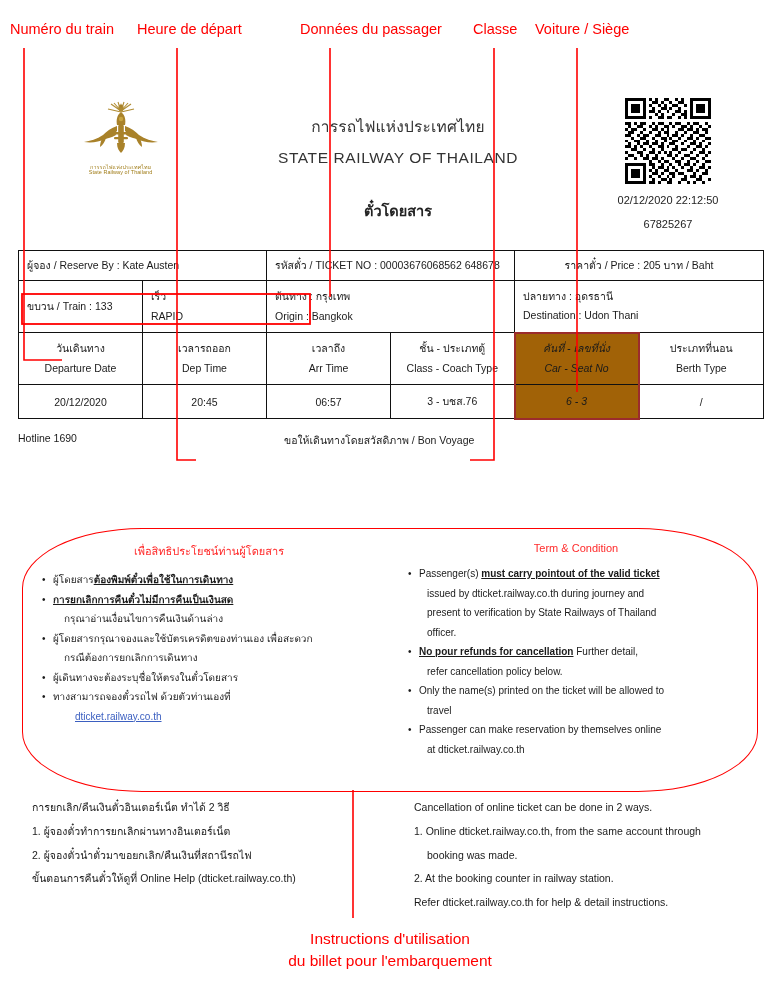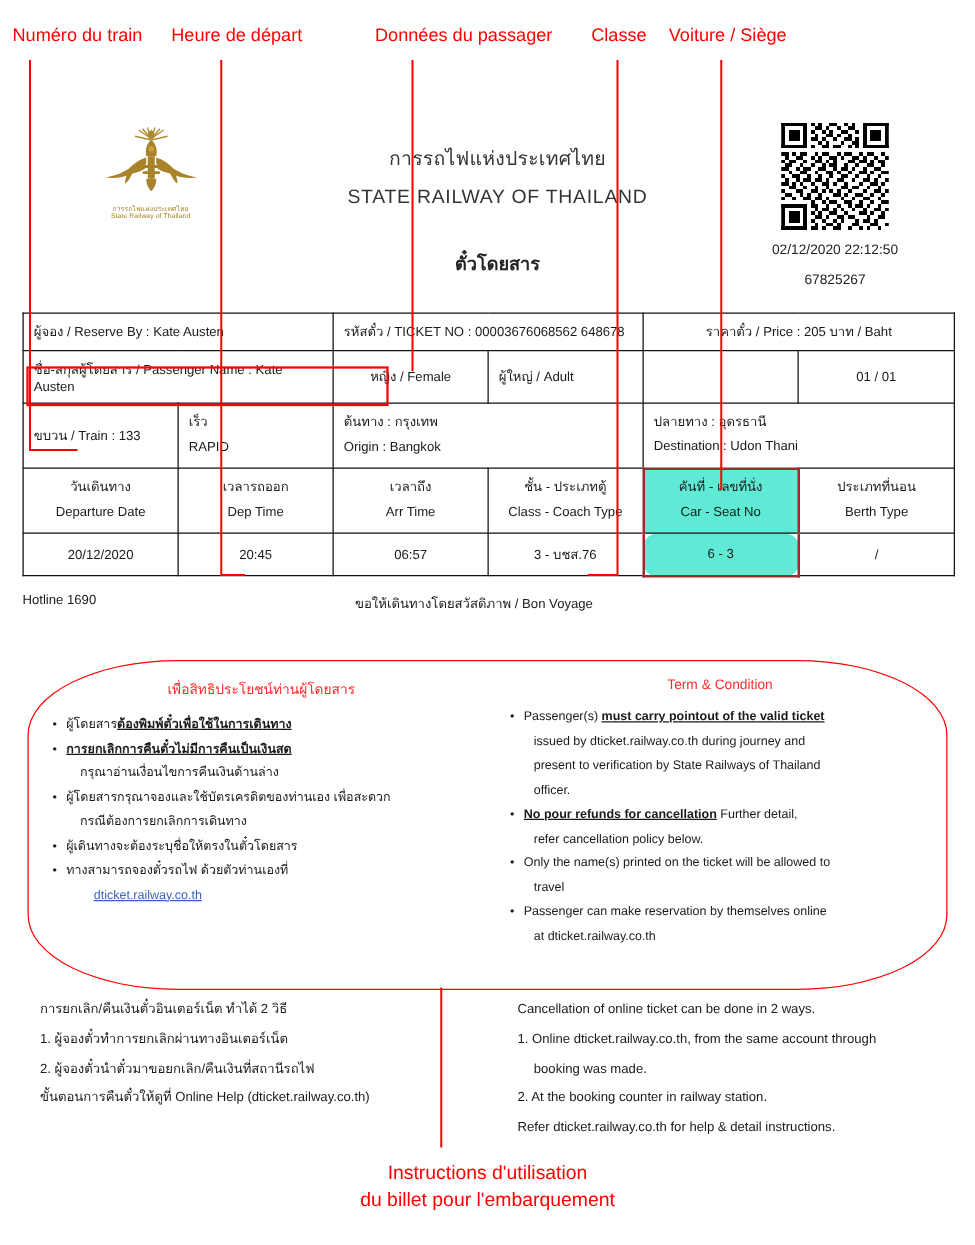--- a/index.html
+++ b/index.html
@@ -124,24 +124,24 @@
     padding: 0 8px;
     vertical-align: middle;
   }
   td.r1 { height: 30px; }
   td.r2 { height: 42px; }
   td.r3 { height: 52px; vertical-align: middle; }
   td.rh { height: 52px; text-align: center; line-height: 1.9; }
   td.rv { height: 34px; text-align: center; }
   .ctr { text-align: center; }
   .two-line { line-height: 1.85; }
-  .hl { background: #5eead4; }
+  .hl { background: #a16207; font-style: italic; }
   .seat-band { border-left: 2px solid #9b2c2c !important; border-right: 2px solid #9b2c2c !important; }
   .seat-band-top { border-top: 2px solid #9b2c2c !important; }
-  .seat-band-bot { border-bottom: 2px solid #9b2c2c !important; border-radius: 10px; }
+  .seat-band-bot { border-bottom: 2px solid #9b2c2c !important; }
 
   .footline {
     width: 745px;
     margin-top: 12px;
     position: relative;
     height: 18px;
     font-size: 10.5px;
     color: #1a1a1a;
   }
   .footline .hotline { position: absolute; left: 0; top: 0; }
@@ -506,27 +506,20 @@
         <col style="width:124px">
         <col style="width:125px">
     </colgroup>
     <tbody>
       <tr>
         <td class="r1" colspan="2">ผู้จอง / Reserve By : Kate Austen</td>
         <td class="r1" colspan="2">รหัสตั๋ว / TICKET NO : 00003676068562 648678</td>
         <td class="r1 ctr" colspan="2">ราคาตั๋ว / Price : 205 บาท / Baht</td>
       </tr>
       <tr>
-        <td class="r2" colspan="2">ชื่อ-สกุลผู้โดยสาร / Passenger Name : Kate Austen</td>
-        <td class="r2 ctr">หญิง / Female</td>
-        <td class="r2">ผู้ใหญ่ / Adult</td>
-        <td class="r2"></td>
-        <td class="r2 ctr">01 / 01</td>
-      </tr>
-      <tr>
         <td class="r3">ขบวน / Train : 133</td>
         <td class="r3">
           <div class="two-line">
             <div>เร็ว</div>
             <div>RAPID</div>
           </div>
         </td>
         <td class="r3" colspan="2">
           <div class="two-line">
             <div>ต้นทาง : กรุงเทพ</div>

